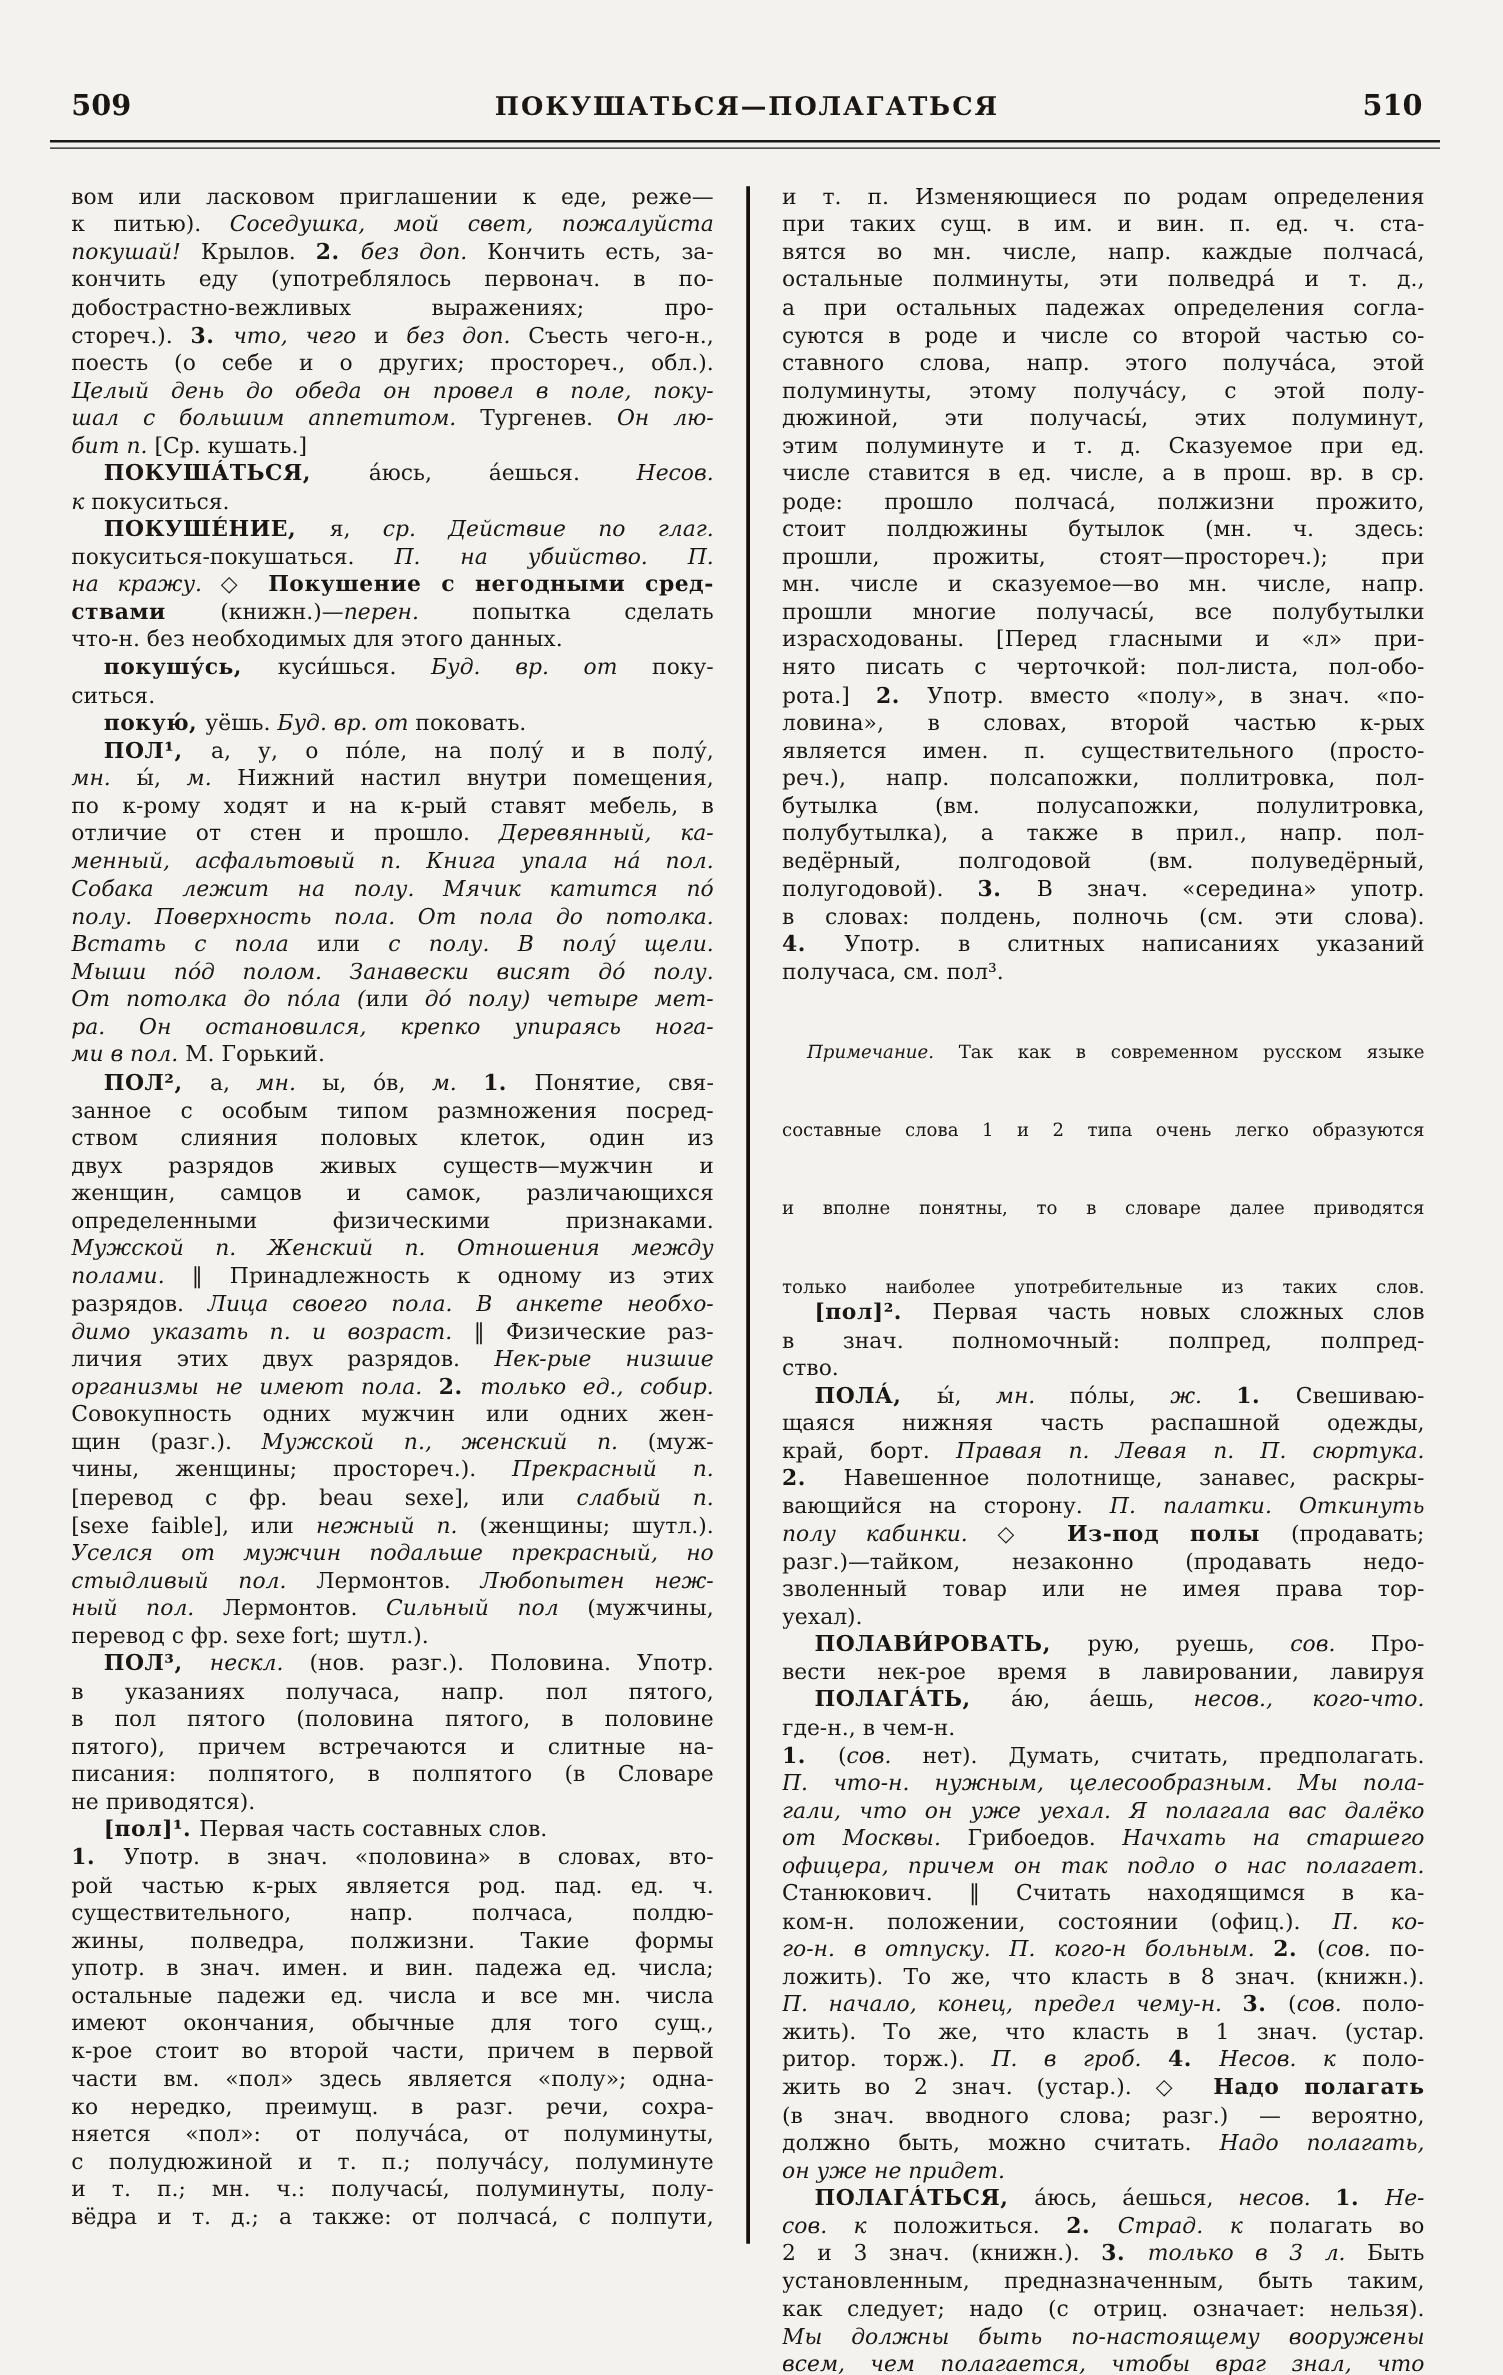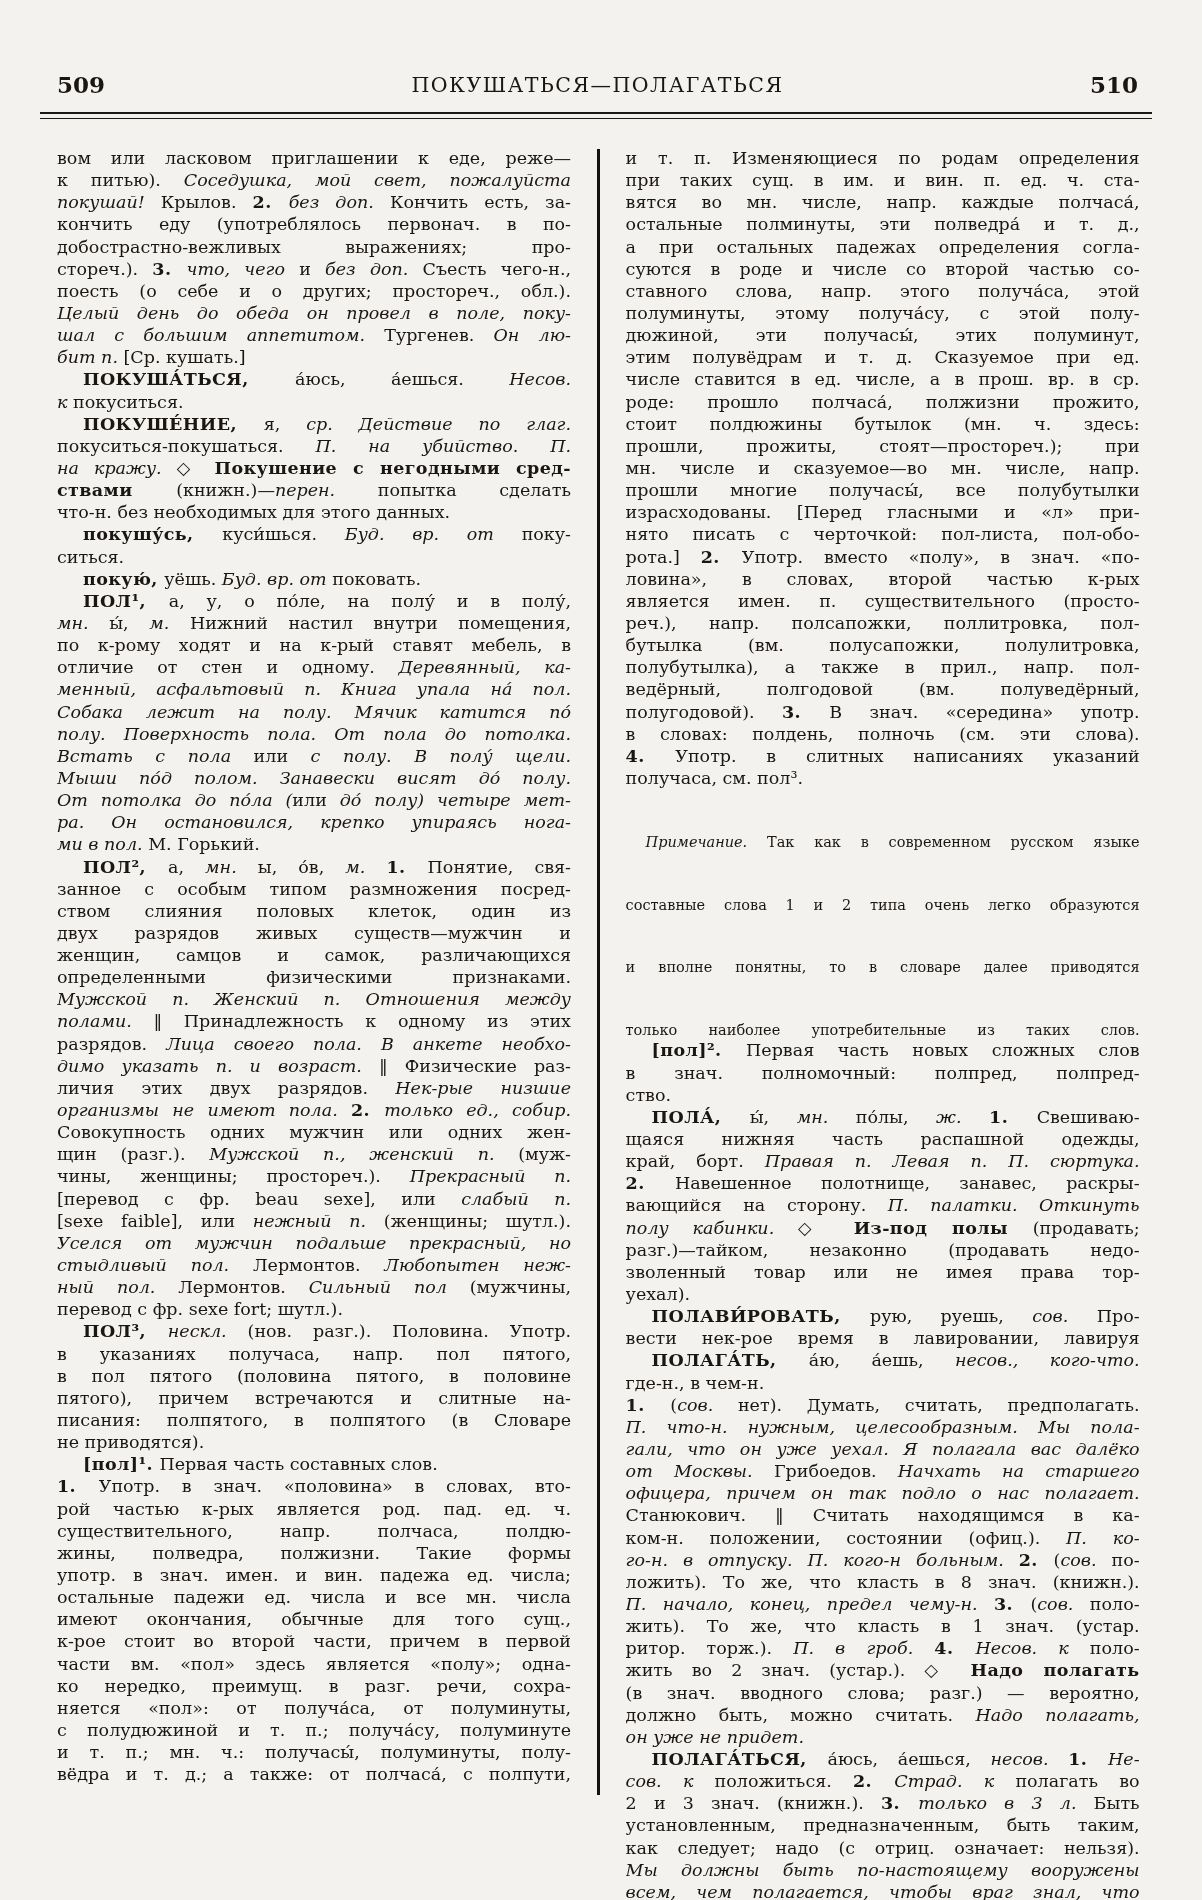--- a/index.html
+++ b/index.html
@@ -10,21 +10,21 @@
     color:#1a1612;
     -webkit-font-smoothing:antialiased;
   }
   .page{position:relative;width:1188px;height:1900px;overflow:hidden;}
   .header{position:absolute;top:70px;left:57px;right:50px;height:34px;}
   .pn{font-weight:bold;font-size:23px;line-height:30px;}
   .pn-left{position:absolute;left:0;top:0;}
   .pn-right{position:absolute;right:0;top:0;}
   .running-title{
     position:absolute;left:0;right:0;top:3px;
-    text-align:center;font-weight:normal;font-size:20.5px;
+    text-align:center;font-weight:bold;font-size:20.5px;
     letter-spacing:1.5px;
   }
   .rule{
     position:absolute;top:112px;left:40px;right:36px;height:4px;
     border-top:2.2px solid #1c1814;
     border-bottom:1.4px solid #1c1814;
   }
   .cols{position:absolute;top:147px;left:57px;display:flex;}
   .col{width:514px;}
   .divider{width:2.6px;background:#15110d;margin:2px 26px 0 26px;height:1646px;}
@@ -68,21 +68,21 @@
         <div class="line"><span class="st-n">покуситься-покушаться. </span><span class="st-i">П. на убийство. П.</span></div>
         <div class="line"><span class="st-i">на кражу. </span><span class="st-n">◇ </span><span class="st-b">Покушение с негодными сред-</span></div>
         <div class="line"><span class="st-b">ствами </span><span class="st-n">(книжн.)—</span><span class="st-i">перен. </span><span class="st-n">попытка сделать</span></div>
         <div class="line nj"><span class="st-n">что-н. без необходимых для этого данных.</span></div>
         <div class="line in"><span class="st-b">покушу́сь, </span><span class="st-n">куси́шься. </span><span class="st-i">Буд. вр. от </span><span class="st-n">поку-</span></div>
         <div class="line nj"><span class="st-n">ситься.</span></div>
         <div class="line in nj"><span class="st-b">покую́, </span><span class="st-n">уёшь. </span><span class="st-i">Буд. вр. от </span><span class="st-n">поковать.</span></div>
         <div class="line in"><span class="st-b">ПОЛ¹, </span><span class="st-n">а, у, о по́ле, на полу́ и в полу́,</span></div>
         <div class="line"><span class="st-i">мн. </span><span class="st-n">ы́, </span><span class="st-i">м. </span><span class="st-n">Нижний настил внутри помещения,</span></div>
         <div class="line"><span class="st-n">по к-рому ходят и на к-рый ставят мебель, в</span></div>
-        <div class="line"><span class="st-n">отличие от стен и одному. </span><span class="st-i">Деревянный, ка-</span></div>
+        <div class="line"><span class="st-n">отличие от стен и прошло. </span><span class="st-i">Деревянный, ка-</span></div>
         <div class="line"><span class="st-i">менный, асфальтовый п. Книга упала на́ пол.</span></div>
         <div class="line"><span class="st-i">Собака лежит на полу. Мячик катится по́</span></div>
         <div class="line"><span class="st-i">полу. Поверхность пола. От пола до потолка.</span></div>
         <div class="line"><span class="st-i">Встать с пола </span><span class="st-n">или </span><span class="st-i">с полу. В полу́ щели.</span></div>
         <div class="line"><span class="st-i">Мыши по́д полом. Занавески висят до́ полу.</span></div>
         <div class="line"><span class="st-i">От потолка до по́ла (</span><span class="st-n">или </span><span class="st-i">до́ полу) четыре мет-</span></div>
         <div class="line"><span class="st-i">ра. Он остановился, крепко упираясь нога-</span></div>
         <div class="line nj"><span class="st-i">ми в пол. </span><span class="st-n">М. Горький.</span></div>
         <div class="line in"><span class="st-b">ПОЛ², </span><span class="st-n">а, </span><span class="st-i">мн. </span><span class="st-n">ы, о́в, </span><span class="st-i">м. </span><span class="st-b">1. </span><span class="st-n">Понятие, свя-</span></div>
         <div class="line"><span class="st-n">занное с особым типом размножения посред-</span></div>
@@ -131,21 +131,21 @@
     <div class="col" id="col-right">
         <div class="line"><span class="st-n">и т. п. Изменяющиеся по родам определения</span></div>
         <div class="line"><span class="st-n">при таких сущ. в им. и вин. п. ед. ч. ста-</span></div>
         <div class="line"><span class="st-n">вятся во мн. числе, напр. каждые полчаса́,</span></div>
         <div class="line"><span class="st-n">остальные полминуты, эти полведра́ и т. д.,</span></div>
         <div class="line"><span class="st-n">а при остальных падежах определения согла-</span></div>
         <div class="line"><span class="st-n">суются в роде и числе со второй частью со-</span></div>
         <div class="line"><span class="st-n">ставного слова, напр. этого получа́са, этой</span></div>
         <div class="line"><span class="st-n">полуминуты, этому получа́су, с этой полу-</span></div>
         <div class="line"><span class="st-n">дюжиной, эти получасы́, этих полуминут,</span></div>
-        <div class="line"><span class="st-n">этим полувёдрам и т. д. Сказуемое при ед.</span></div>
+        <div class="line"><span class="st-n">этим полуминуте и т. д. Сказуемое при ед.</span></div>
         <div class="line"><span class="st-n">числе ставится в ед. числе, а в прош. вр. в ср.</span></div>
         <div class="line"><span class="st-n">роде: прошло полчаса́, полжизни прожито,</span></div>
         <div class="line"><span class="st-n">стоит полдюжины бутылок (мн. ч. здесь:</span></div>
         <div class="line"><span class="st-n">прошли, прожиты, стоят—простореч.); при</span></div>
         <div class="line"><span class="st-n">мн. числе и сказуемое—во мн. числе, напр.</span></div>
         <div class="line"><span class="st-n">прошли многие получасы́, все полубутылки</span></div>
         <div class="line"><span class="st-n">израсходованы. [Перед гласными и «л» при-</span></div>
         <div class="line"><span class="st-n">нято писать с черточкой: пол-листа, пол-обо-</span></div>
         <div class="line"><span class="st-n">рота.] </span><span class="st-b">2. </span><span class="st-n">Употр. вместо «полу», в знач. «по-</span></div>
         <div class="line"><span class="st-n">ловина», в словах, второй частью к-рых</span></div>

